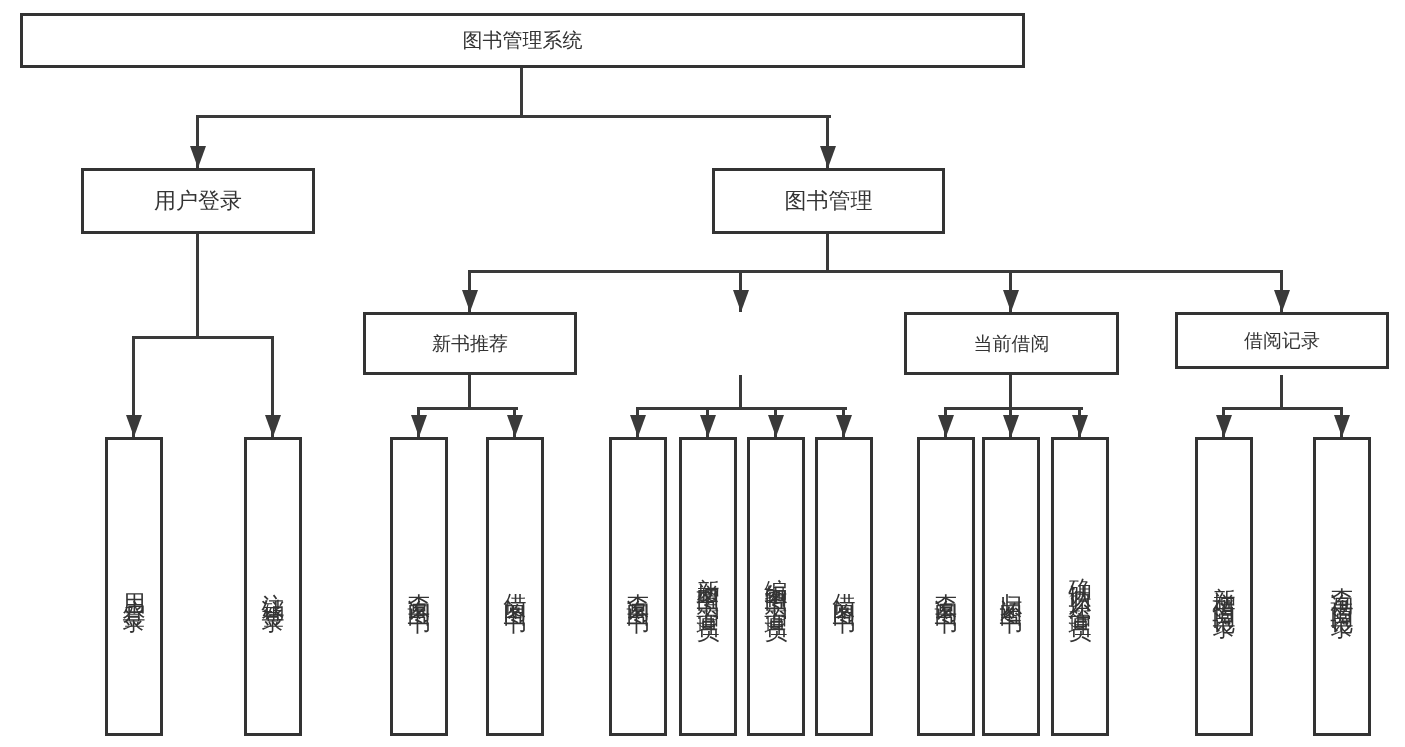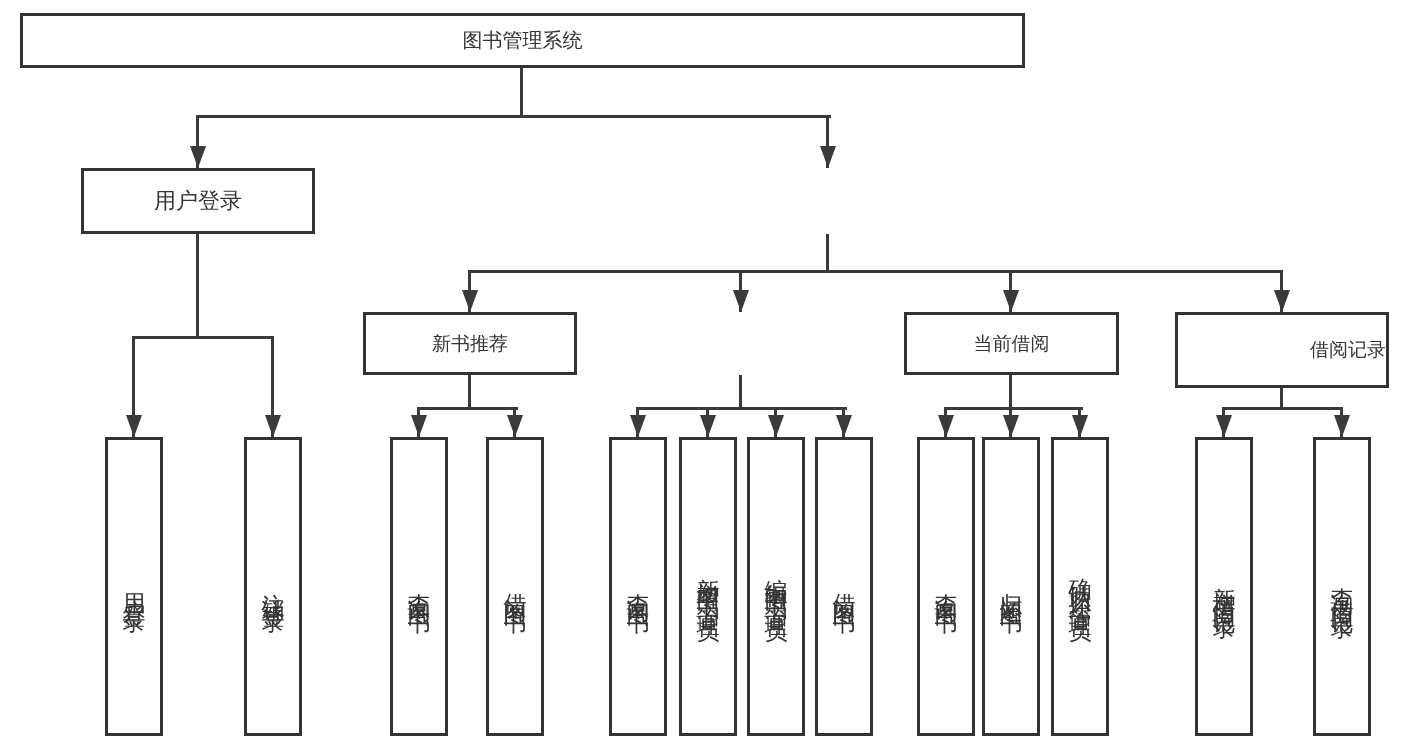--- a/index.html
+++ b/index.html
@@ -67,31 +67,34 @@
 <div id="canvas">
 
   <div class="node root" style="left:20px;top:13px;width:1005px;height:55px;">
     <span>图书管理系统</span>
   </div>
 
   <div class="node level2" style="left:81px;top:168px;width:234px;height:66px;">
     <span>用户登录</span>
   </div>
 
+  <div class="node level2" style="left:712px;top:168px;width:233px;height:66px;">
+    <span>图书管理</span>
+  </div>
 
   <div class="node level3" style="left:363px;top:312px;width:214px;height:63px;">
     <span>新书推荐</span>
   </div>
 
 
   <div class="node level3" style="left:904px;top:312px;width:215px;height:63px;">
     <span>当前借阅</span>
   </div>
 
-  <div class="node level3" style="left:1175px;top:312px;width:214px;height:76px;justify-content:flex-end;">
+  <div class="node level3" style="left:1175px;top:312px;width:214px;height:57px;">
     <span>借阅记录</span>
   </div>
 
   <div class="node leaf" style="left:105px;top:437px;width:58px;height:299px;">
     <span class="vtext">用户登录</span>
   </div>
   <div class="node leaf" style="left:244px;top:437px;width:58px;height:299px;">
     <span class="vtext">注销登录</span>
   </div>
 

